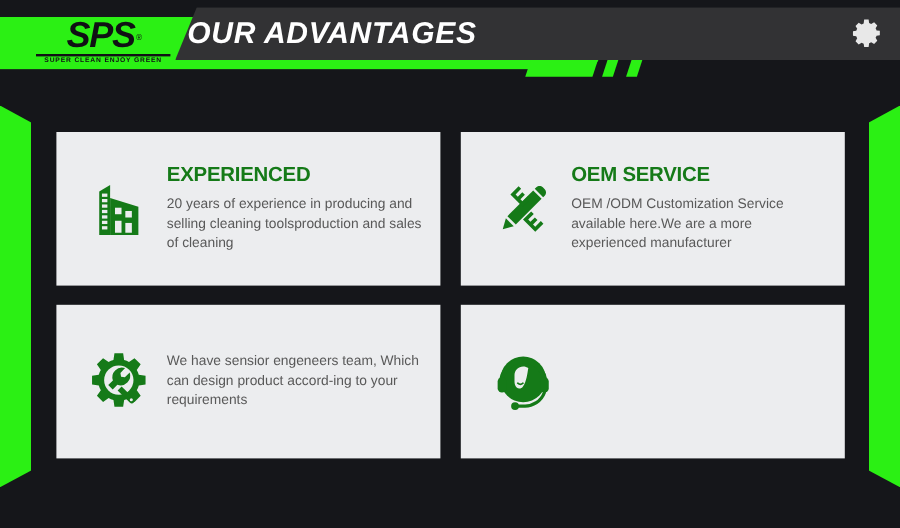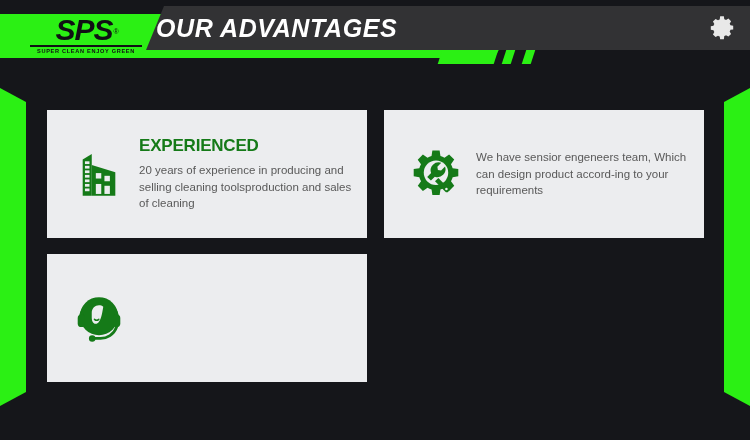--- a/index.html
+++ b/index.html
@@ -246,20 +246,42 @@
             <rect x="38" y="45" width="6" height="9"></rect>
           </g>
         </svg>
       </div>
       <div class="card-body">
         <div class="card-title">EXPERIENCED</div>
         <div class="card-desc">20 years of experience in producing and selling cleaning toolsproduction and sales of cleaning</div>
       </div>
     </div>
 
+    <div class="card">
+      <div class="card-icon">
+        <svg width="56" height="56" viewBox="0 0 64 64">
+          <g fill="#157a18">
+
+            <path d="M41.5 14.5 L49.5 22.5 L25 47 L17 39 Z"></path>
+
+            <path d="M44.5 11.5 C46.2 9.8 49 9.8 50.7 11.5 L52.5 13.3 C54.2 15 54.2 17.8 52.5 19.5 L51 21 L43 13 Z"></path>
+
+            <path d="M15.5 41 L23 48.5 L12.5 51.5 Z"></path>
+
+            <path d="M24 12 L35 12 L35 15.5 L27.5 15.5 L27.5 18.5 L33.5 18.5 L33.5 22 L27.5 22 L27.5 25 L35 25 L35 28.5 L24 28.5 Z" transform="rotate(-45 29.5 20.2)"></path>
+
+            <path d="M36 36 L47 36 L47 39.5 L39.5 39.5 L39.5 42.5 L45.5 42.5 L45.5 46 L39.5 46 L39.5 49 L47 49 L47 52.5 L36 52.5 Z" transform="rotate(-45 41.5 44.2)"></path>
+          </g>
+        </svg>
+      </div>
+      <div class="card-body">
+        <div class="card-title">OEM SERVICE</div>
+        <div class="card-desc">OEM /ODM Customization Service available here.We are a more experienced manufacturer</div>
+      </div>
+    </div>
 
     <div class="card">
       <div class="card-icon">
         <svg width="58" height="58" viewBox="0 0 64 64">
           <path fill="#157a18" d="M28 6h8l.9 6.2c1.6.42 3.1 1.05 4.45 1.86l5.1-3.6 5.66 5.66-3.6 5.1c.81 1.35 1.44 2.85 1.86 4.45L56.6 26.6v8l-6.2.9c-.42 1.6-1.05 3.1-1.86 4.45l3.6 5.1-5.66 5.66-5.1-3.6c-1.35.81-2.85 1.44-4.45 1.86L36 55.2h-8l-.9-6.2a17.6 17.6 0 0 1-4.45-1.86l-5.1 3.6-5.66-5.66 3.6-5.1a17.6 17.6 0 0 1-1.86-4.45L7.4 34.6v-8l6.2-.9c.42-1.6 1.05-3.1 1.86-4.45l-3.6-5.1 5.66-5.66 5.1 3.6c1.35-.81 2.85-1.44 4.45-1.86L28 6z"></path>
           <circle cx="32" cy="30.6" r="13.5" fill="#ecedef"></circle>
           <path fill="#157a18" d="M37.8 19.5a8.9 8.9 0 0 0-11.2 11.4l-4.3 4.3 4.1 4.1 4.3-4.3a8.9 8.9 0 0 0 11.3-11.3l-4.4 4.4-3.5-.6-.6-3.5 4.3-4.5z"></path>
           <path fill="#157a18" d="M34.6 36.4 L45.8 47.6 a2.6 2.6 0 0 1 -3.7 3.7 L30.9 40.1 Z"></path>
           <circle cx="43.5" cy="48.6" r="1.4" fill="#ecedef"></circle>
         </svg>

